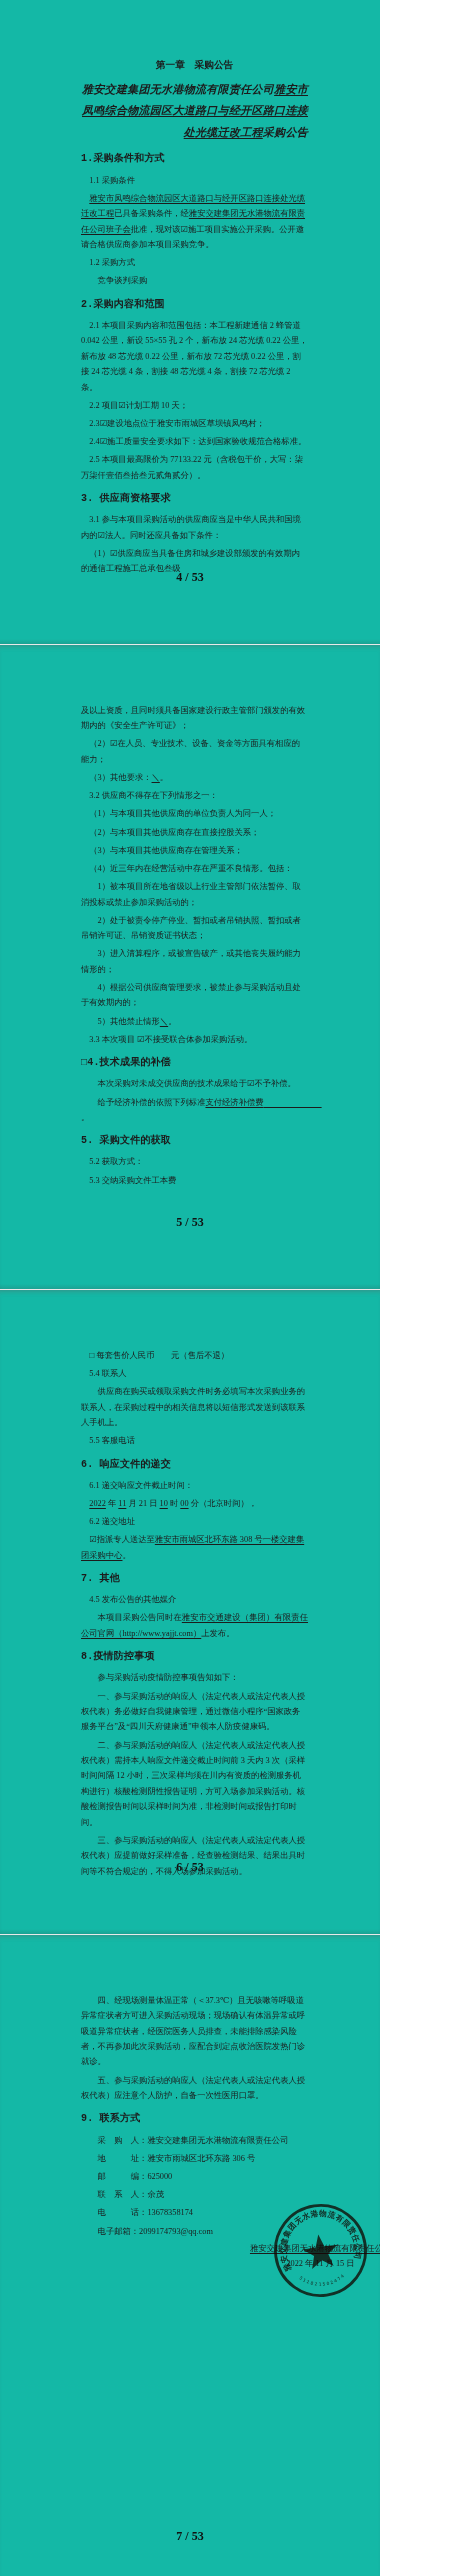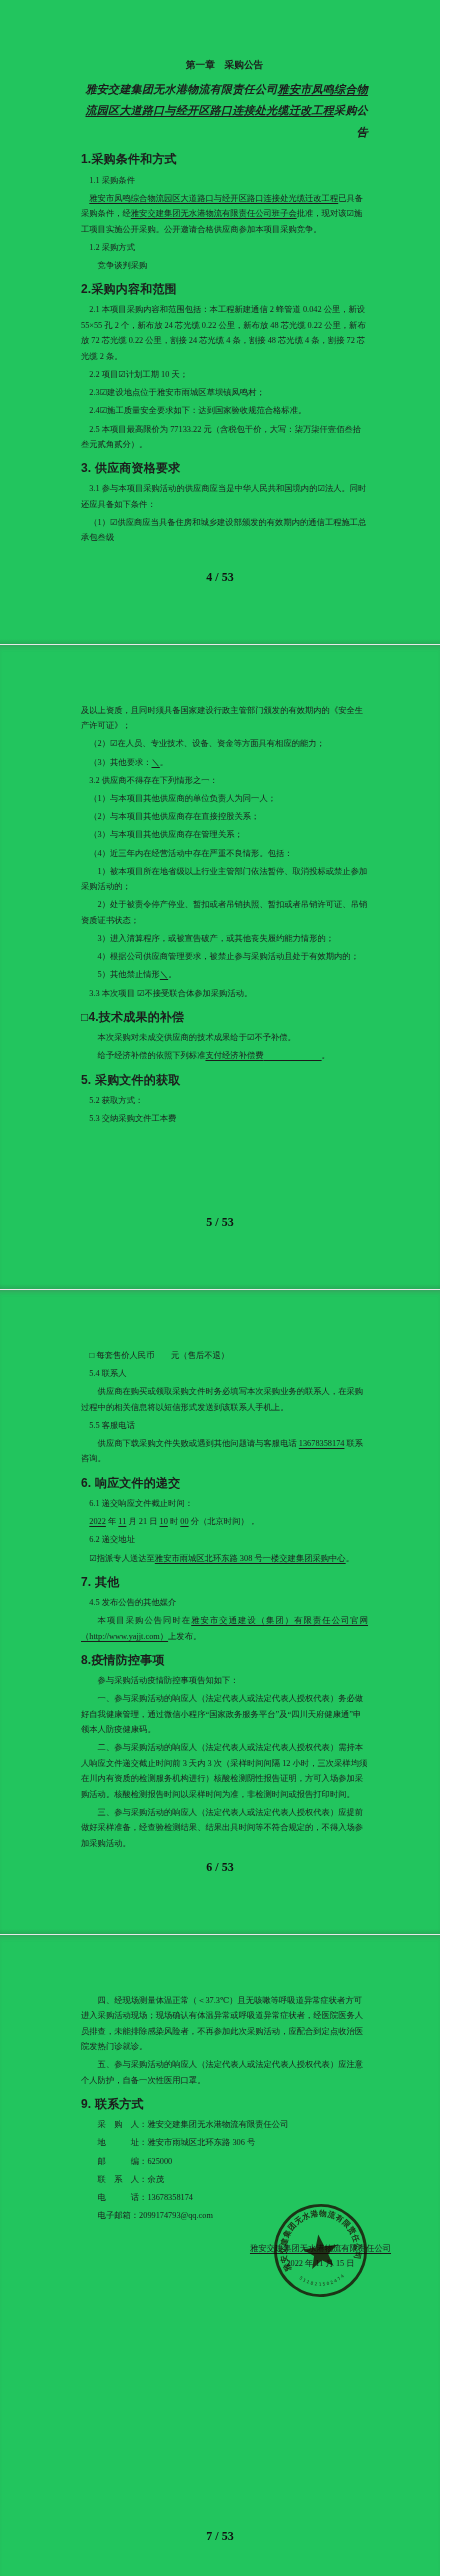--- a/index.html
+++ b/index.html
@@ -1,29 +1,29 @@
 <!DOCTYPE html>
 <html style="font-size:9px"><head>
 <meta charset="utf-8">
 <style>
   html,body{margin:0;padding:0;background:#ffffff;}
   .doc{width:456px;margin:0 auto;background:#fff;font-family:"Liberation Serif","DejaVu Serif",serif;color:#1c1c1c;}
-  .page{position:relative;width:440px;height:644px;background:#22c55e;overflow:hidden;}
+  .page{position:relative;width:380px;height:644px;background:#14b8a6;overflow:hidden;}
   .page + .page{box-shadow: inset 0 4.6px 5.7px -3.4px rgba(100,100,100,.45);border-top:0.6px solid #e9e9e9;}
   .page:not(:last-child)::after{content:"";position:absolute;left:0;right:0;bottom:0;height:5.1px;
     background:linear-gradient(to top, rgba(60,60,60,.18), rgba(0,0,0,0));pointer-events:none;}
   .inner{padding:55px 72px 0 81px;}
   .page1 .inner{padding-top:57px;}
   .blk{margin:2.8px 0;font-size:8.3px;line-height:15.4px;text-align:left;}
   .chapter{text-align:center;font-weight:700;font-size:9.7px;line-height:16px;
     font-family:"Liberation Sans","DejaVu Sans",sans-serif;margin:0 0 5.7px;}
   .title{text-align:right;font-weight:700;font-size:11px;line-height:21.6px;letter-spacing:0.3px;
     font-family:"Liberation Sans","DejaVu Sans",sans-serif;margin:2.3px 0 6.8px;font-style:italic;}
-  .h1{font-weight:700;font-size:12px;line-height:16px;letter-spacing:0.2px;
-    font-family:Liberation Sans, sans-serif;margin:8px 0 5.1px;}
+  .h1{font-weight:700;font-size:10px;line-height:16px;letter-spacing:0.2px;
+    font-family:Liberation Mono, monospace;margin:8px 0 5.1px;}
   .i0{text-indent:0;}
   .i1{text-indent:1em;}
   .i2{text-indent:2em;}
   .just{text-align:justify;}
   .u{text-decoration:underline;text-underline-offset:1.7px;}
   .pagefoot{position:absolute;left:0;right:0;bottom:59px;text-align:center;
     font-weight:700;font-size:12px;color:#111;}
   .page4 .pagefoot{bottom:35px;}
   .sig{position:absolute;left:244px;top:306px;width:153px;text-align:center;
     font-size:8.3px;line-height:15.4px;color:#1c1c1c;}
@@ -88,21 +88,20 @@
       </div>
     <div class="pagefoot">5 / 53</div>
   </div>
 
   <div class="page">
     <div class="inner">
         <p class="blk i1"><span>□ 每套售价人民币</span><span>　　</span><span>元（售后不退）</span></p>
         <p class="blk i1"><span>5.4 联系人</span></p>
         <p class="blk i2"><span>供应商在购买或领取采购文件时务必填写本次采购业务的联系人，在采购过程中的相关信息将以短信形式发送到该联系人手机上。</span></p>
         <p class="blk i1"><span>5.5 客服电话</span></p>
-        <p class="blk i2"><span>供应商下载采购文件失败或遇到其他问题请与客服电话 </span><span class="u">13678358174</span><span> 联系咨询。</span></p>
         <p class="blk h1"><span>6. 响应文件的递交</span></p>
         <p class="blk i1"><span>6.1 递交响应文件截止时间：</span></p>
         <p class="blk i1"><span class="u">2022</span><span> 年 </span><span class="u">11</span><span> 月 21 日 </span><span class="u">10</span><span> 时 </span><span class="u">00</span><span> 分（北京时间），</span></p>
         <p class="blk i1"><span>6.2 递交地址</span></p>
         <p class="blk i1"><span>☑指派专人送达至</span><span class="u">雅安市雨城区北环东路 308 号一楼交建集团采购中心</span><span>。</span></p>
         <p class="blk h1"><span>7. 其他</span></p>
         <p class="blk i1"><span>4.5 发布公告的其他媒介</span></p>
         <p class="blk i2 just"><span>本项目采购公告同时在</span><span class="u">雅安市交通建设（集团）有限责任公司官网（http://www.yajjt.com）</span><span>上发布。</span></p>
         <p class="blk h1"><span>8.疫情防控事项</span></p>
         <p class="blk i2"><span>参与采购活动疫情防控事项告知如下：</span></p>

